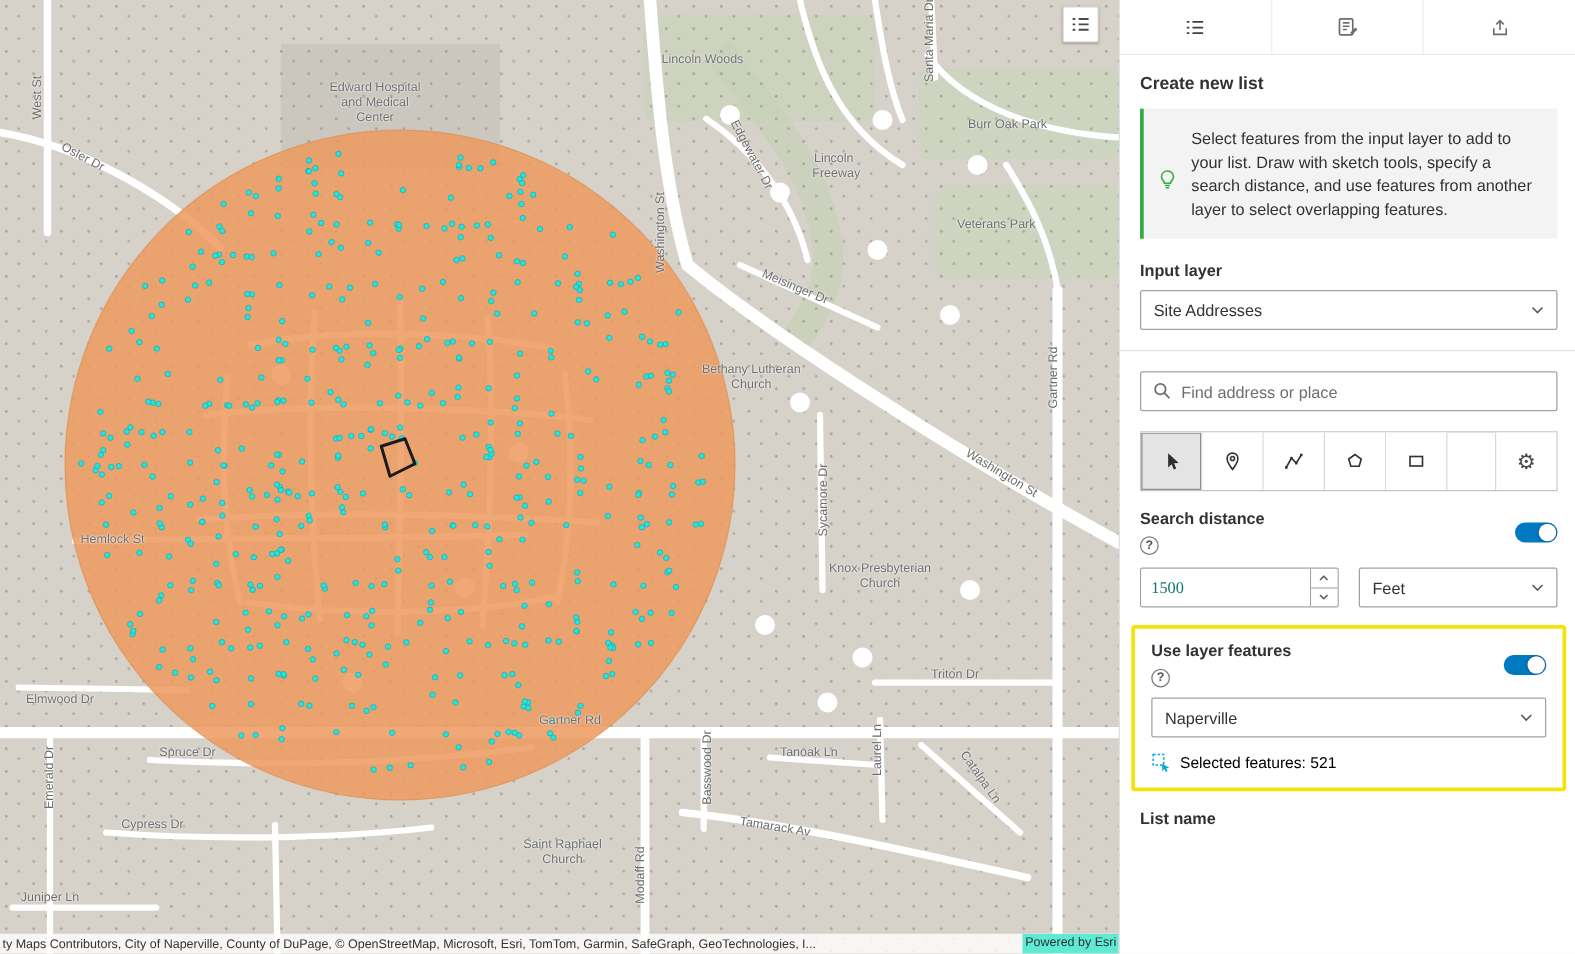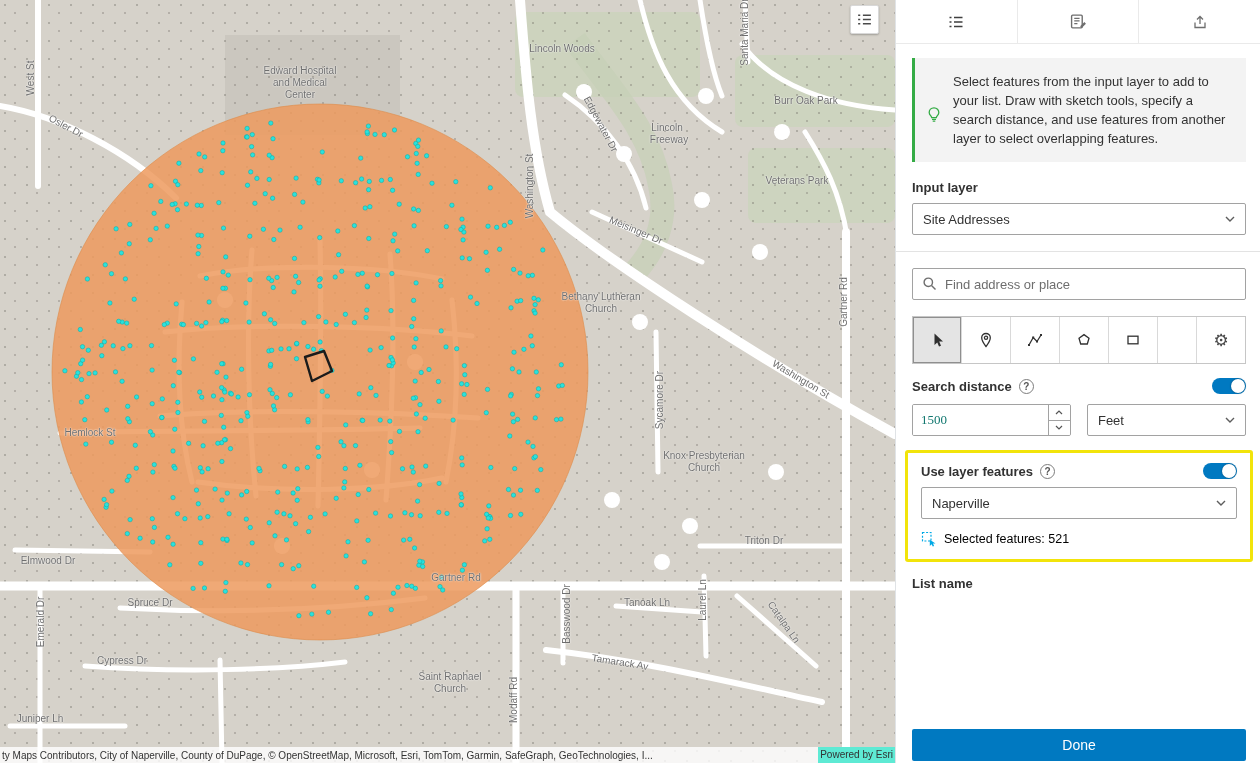--- a/index.html
+++ b/index.html
@@ -67,21 +67,21 @@
   }
   .search-input::placeholder { color:#6e6e6e; opacity:1; }
 
   .tools { display:flex; border:1px solid #c6c6c6; height:48px; margin-bottom:14px; background:#fff; }
   .tool { width:49px; border-right:1px solid #d9d9d9; display:flex; align-items:center; justify-content:center; cursor:pointer; background:#fff; }
   .tool.active { background:#e4e4e4; box-shadow:inset 0 0 0 1px #8f8f8f; }
   .tool-spacer { flex:1; }
   .tool-gear { width:49px; border-left:1px solid #d9d9d9; display:flex; align-items:center; justify-content:center; cursor:pointer; font-size:17px; color:#4a4a4a; background:#fff; }
 
   .label-row { display:flex; align-items:center; justify-content:space-between; margin-bottom:10px; }
-  .label-help { display:flex; gap:7px; }
+  .label-help { display:flex; gap:7px;flex-direction:column; }
   .label-help .lbl { font-size:13px; font-weight:700; }
   .help {
     width:15px; height:15px; border:1px solid #7d7d7d; border-radius:50%;
     font-size:10px; line-height:13px; text-align:center; color:#555; font-weight:700; cursor:pointer;
   }
   .toggle { width:34px; height:16px; border-radius:9px; background:#0079C1; position:relative; cursor:pointer; flex:none; }
   .toggle::after { content:''; position:absolute; top:1px; right:1px; width:14px; height:14px; border-radius:50%; background:#fff; box-shadow:0 0 2px rgba(0,0,0,.45); }
 
   .distance-row { display:flex; gap:16px; margin-bottom:14px; }
   .num-wrap { display:flex; width:160px; height:32px; border:1px solid #a2a2a2; border-radius:2px; overflow:hidden; background:#fff; }
@@ -789,20 +789,21 @@
         <span>
           <svg width="16" height="16" viewBox="0 0 16 16" stroke="#6e6e6e" stroke-width="1.3" fill="none">
             <path d="M5 5.5 L8 2.5 L11 5.5 M8 2.5 V10"></path>
             <path d="M3 8.5 V13.5 H13 V8.5"></path>
           </svg>
         </span>
       </div>
     </div>
 
     <div class="panel-body">
+      <div class="panel-title">Create new list</div>
 
       <div class="info-box">
         <span class="bulb">
           <svg width="18" height="18" viewBox="0 0 18 18" stroke="#35AC46" stroke-width="1.3" fill="none">
             <path d="M9 1.8 C6 1.8 4.2 4 4.2 6.4 C4.2 8 5 9 5.8 9.9 C6.3 10.5 6.6 11 6.7 11.6 H11.3 C11.4 11 11.7 10.5 12.2 9.9 C13 9 13.8 8 13.8 6.4 C13.8 4 12 1.8 9 1.8 Z"></path>
             <path d="M7 13.4 H11 M7.7 15.2 H10.3"></path>
           </svg>
         </span>
         <div class="info-text">Select features from the input layer to add to your list. Draw with sketch tools, specify a search distance, and use features from another layer to select overlapping features.</div>
       </div>
@@ -932,16 +933,15 @@
               <rect x="1.5" y="1.5" width="8.5" height="8.5" stroke="#00A9E6" stroke-width="1.2" fill="none" stroke-dasharray="2 1.6"></rect>
               <path d="M8.8 8.8 L8.8 15 L10.6 13.2 L11.8 15.6 L13.1 14.9 L12 12.6 L14.5 12.4 Z" fill="#00A9E6"></path>
             </svg>
           </span>
           <span class="link-text">Selected features: 521</span>
         </div>
       </div>
 
       <div class="field-label">List name</div>
 
-      <button class="done-btn">Done</button>
     </div>
   </div>
 </div>
 
 </body></html>

